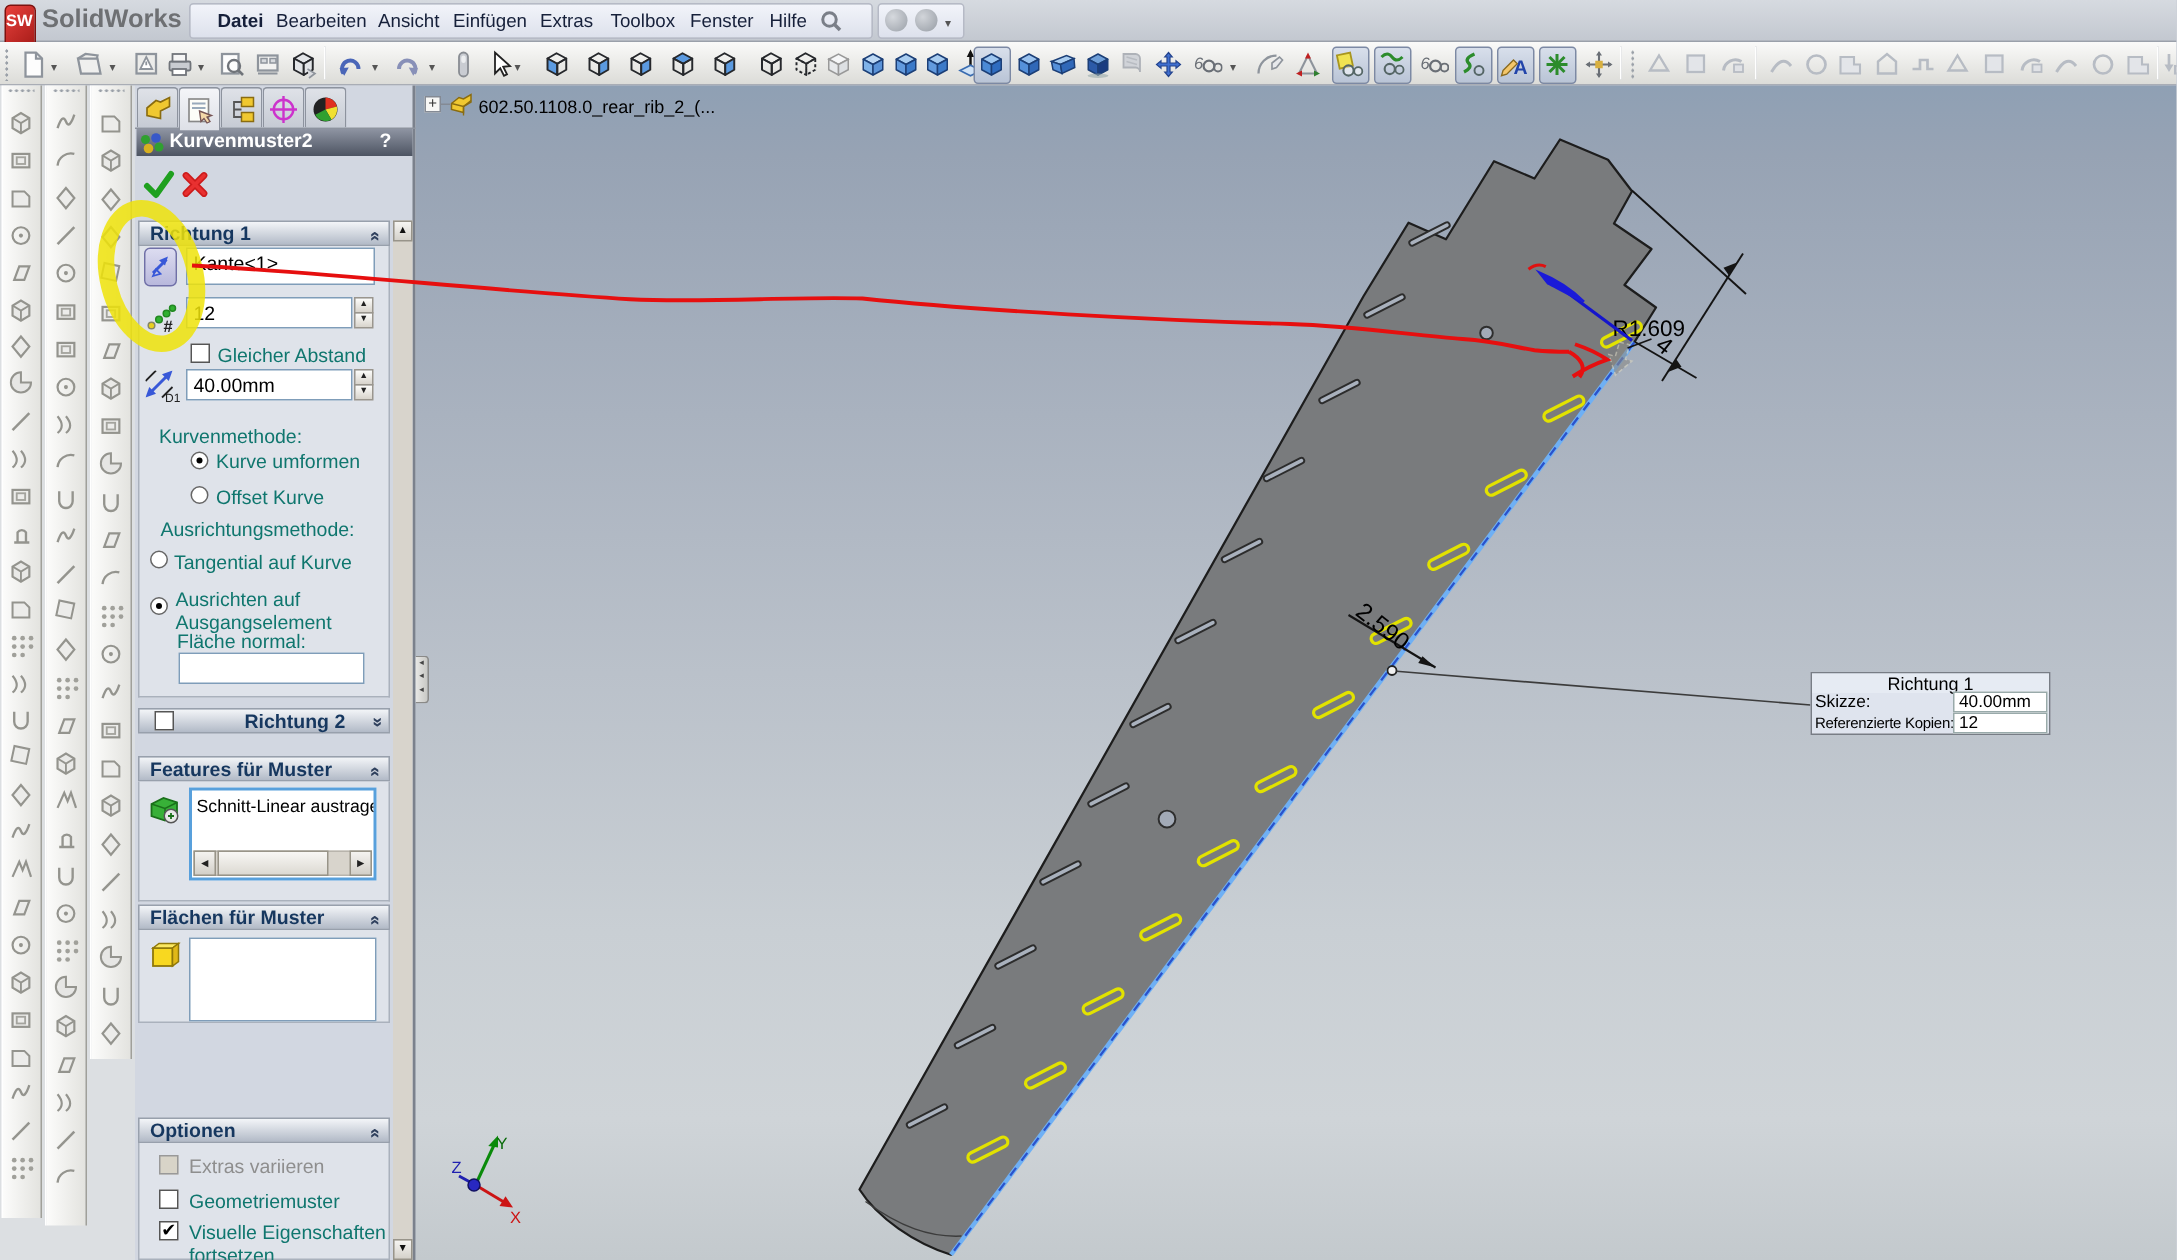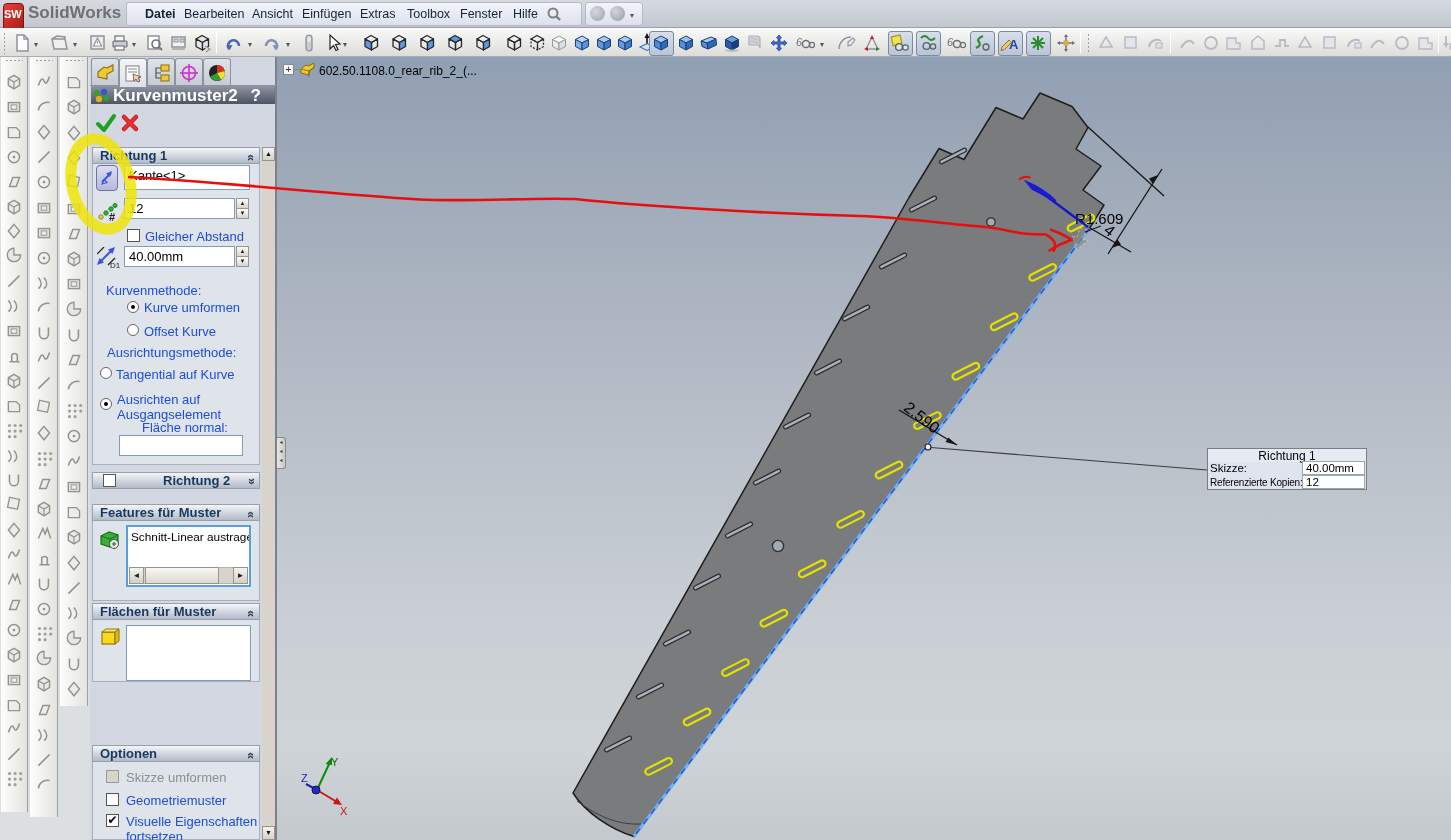--- a/index.html
+++ b/index.html
@@ -9,27 +9,27 @@
 #menuband2{left:585px;top:2px;width:58px;height:24px;background:linear-gradient(#f2f4fa,#dde1ec);border:1px solid #b6bac6;border-radius:3px;}
 .menu{position:absolute;top:7px;font-size:12.5px;color:#16203a;}
 #doctitle{left:836px;top:8px;white-space:nowrap;font-size:11.5px;letter-spacing:-0.1px;color:#101010;}
 #toolbar{left:0;top:28px;width:1451px;height:29px;background:linear-gradient(#fafaf9,#dcdcd8);border-bottom:1px solid #a9adb5;}
 #dock{left:0;top:57px;width:90px;height:783px;background:#dcdfe2;}
 .tcol{position:absolute;top:0;height:100%;background:linear-gradient(90deg,#fcfcfb,#e3e3df);border-left:1px solid #ffffff;border-right:1px solid #a0a09a;}
 .vsep{position:absolute;top:31px;width:1px;height:22px;background:#aeb2b8;border-right:1px solid #fff;}
 #panel{left:90px;top:57px;width:187px;height:783px;background:#d2d7e1;border-right:2px solid #7b818c;}
 .tab{position:absolute;top:1px;height:27px;width:28px;background:linear-gradient(#dfe2e8,#c6cbd4);border:1px solid #8d939e;border-bottom:none;border-radius:3px 3px 0 0;}
 .tabactive{background:linear-gradient(#f4f5f8,#dde0e7);height:29px;z-index:3;}
-#ptitle{left:1px;top:29px;width:184px;height:18px;background:linear-gradient(#8e94a2,#4d5462);color:#fff;font-weight:bold;font-size:17px;}
+#ptitle{left:1px;top:29px;width:184px;height:18px;background:linear-gradient(#8e94a2,#4d5462);color:#fff;font-weight:bold;font-size:13px;}
 .sechead{position:absolute;left:2px;width:168px;height:17px;background:linear-gradient(#f3f5f8,#b2bac7);border:1px solid #98a0ac;color:#16375f;font-weight:bold;font-size:13px;line-height:16px;padding-left:7px;}
 .secbody{position:absolute;left:2px;width:168px;background:#dfe3ea;border:1px solid #aab1bc;border-top:none;}
 .chev{position:absolute;right:5px;top:1px;font-size:12px;color:#30415e;font-weight:bold;letter-spacing:-1px;transform:rotate(90deg);}
 .chevd{transform:rotate(-90deg);}
 .fld{position:absolute;background:#fff;border:1px solid #7f9db9;font-size:13px;color:#000;padding:2px 0 0 4px;}
-.lbl{position:absolute;font-size:13px;color:#1d4ed8;white-space:nowrap;}
+.lbl{position:absolute;font-size:13px;color:#0f766e;white-space:nowrap;}
 .cb{position:absolute;width:13px;height:13px;background:#fff;border:1px solid #555;}
 .rb{position:absolute;width:12px;height:12px;background:#fff;border:1px solid #666;border-radius:50%;}
 .rbdot{position:absolute;left:3px;top:3px;width:4px;height:4px;background:#000;border-radius:50%;}
 .spin{position:absolute;width:13px;height:11px;background:linear-gradient(#fdfdfb,#d8d4cc);border:1px solid #9a968e;font-size:6px;text-align:center;line-height:9px;color:#222;}
 #viewport{left:277px;top:57px;width:1174px;height:783px;background:linear-gradient(#8fa0b4 0%,#97a3b4 6%,#a9b2bf 28%,#bac1ca 50%,#c9cfd4 72%,#cfd4d8 88%,#c3c9cd 100%);}
 #scene{position:absolute;left:277px;top:57px;}
 .tipcell{position:absolute;background:#fff;border:1px solid #9aa;font-size:11.5px;padding-left:3px;}
 </style></head>
 <body>
 <div id="titlebar" class="abs">
@@ -1014,21 +1014,21 @@
     <div class="lbl" style="left:54px;top:243px;">Kurve umformen</div>
     <div class="rb" style="left:37px;top:267px;"></div>
     <div class="lbl" style="left:54px;top:267px;">Offset Kurve</div>
     <div class="lbl" style="left:17px;top:288px;">Ausrichtungsmethode:</div>
     <div class="rb" style="left:10px;top:310px;"></div>
     <div class="lbl" style="left:26px;top:310px;">Tangential auf Kurve</div>
     <div class="rb" style="left:10px;top:341px;">
       <div class="rbdot"></div>
     </div>
     <div class="lbl" style="left:27px;top:335px;">Ausrichten auf<br>Ausgangselement</div>
-    <div class="lbl" style="left:52px;top:363px;">Fläche normal:</div>
+    <div class="lbl" style="left:28px;top:363px;">Fläche normal:</div>
     <div class="fld" style="left:29px;top:378px;width:124px;height:21px;"></div>
     <div class="sechead" style="top:415px;padding-left:48px;"><span style="margin-left:22px;">Richtung 2</span><span class="chev chevd">«</span></div>
     <div class="cb" style="left:13px;top:417px;"></div>
     <div class="sechead" style="top:447px;">Features für Muster<span class="chev">«</span></div>
     <div class="secbody" style="top:464px;height:80px;"></div>
     <svg class="abs" style="left:9px;top:472px;" width="22" height="22" viewBox="0 0 22 22">
       <path d="M2,7 l8,-4 9,3 v8 l-8,4 -9,-3 z" fill="#38b038" stroke="#1a701a" stroke-width="1.2"></path>
       <path d="M2,7 l9,3 8,-4 M11,10 v8" fill="none" stroke="#1a701a" stroke-width="1"></path>
       <circle cx="15" cy="15" r="4.5" fill="#e8e8e8" stroke="#555"></circle>
       <path d="M13,15 h4 m-2,-2 v4" stroke="#1a701a" stroke-width="1.2"></path>
@@ -1043,21 +1043,21 @@
     <div class="secbody" style="top:563px;height:62px;"></div>
     <svg class="abs" style="left:9px;top:570px;" width="22" height="22" viewBox="0 0 22 22">
       <rect x="3" y="5" width="13" height="12" fill="#f8d820" stroke="#907808" stroke-width="1.2"></rect>
       <path d="M3,5 l4,-3 13,0 -4,3 z" fill="#fbe860" stroke="#907808" stroke-width="1"></path>
       <path d="M16,5 l4,-3 v12 l-4,3 z" fill="#e0b818" stroke="#907808" stroke-width="1"></path>
     </svg>
     <div class="abs" style="left:36px;top:568px;width:125px;height:56px;background:#fff;border:1px solid #7f9db9;"></div>
     <div class="sechead" style="top:688px;">Optionen<span class="chev">«</span></div>
     <div class="secbody" style="top:705px;height:78px;"></div>
     <div class="cb" style="left:16px;top:713px;background:#d8d4c8;border-color:#999;"></div>
-    <div class="lbl" style="left:36px;top:713px;color:#8e8e8e;">Skizze umformen</div>
+    <div class="lbl" style="left:36px;top:713px;color:#8e8e8e;">Extras variieren</div>
     <div class="cb" style="left:16px;top:736px;"></div>
     <div class="lbl" style="left:36px;top:736px;">Geometriemuster</div>
     <div class="cb" style="left:16px;top:757px;font-size:12px;line-height:11px;text-align:center;color:#000;">✔</div>
     <div class="lbl" style="left:36px;top:757px;">Visuelle Eigenschaften<br>fortsetzen</div>
     <div class="abs" style="left:172px;top:90px;width:13px;height:693px;background:#d8d4cc;"></div>
     <div class="abs" style="left:172px;top:90px;width:13px;height:14px;background:linear-gradient(#f6f5f2,#d4d1ca);border:1px solid #98948a;font-size:7px;text-align:center;line-height:12px;color:#111;">▲</div>
     <div class="abs" style="left:172px;top:769px;width:13px;height:14px;background:linear-gradient(#f6f5f2,#d4d1ca);border:1px solid #98948a;font-size:7px;text-align:center;line-height:12px;color:#111;">▼</div>
   </div>
 <div class="abs" style="left:277px;top:437px;width:9px;height:32px;background:linear-gradient(90deg,#e8e8e6,#c8c8c4);border:1px solid #8a8a88;border-left:none;border-radius:0 3px 3px 0;font-size:6px;line-height:9px;color:#444;text-align:center;">◂<br>◂<br>◂</div>
 <svg class="abs" style="left:0;top:0;z-index:40;pointer-events:none;" width="1451" height="840">

